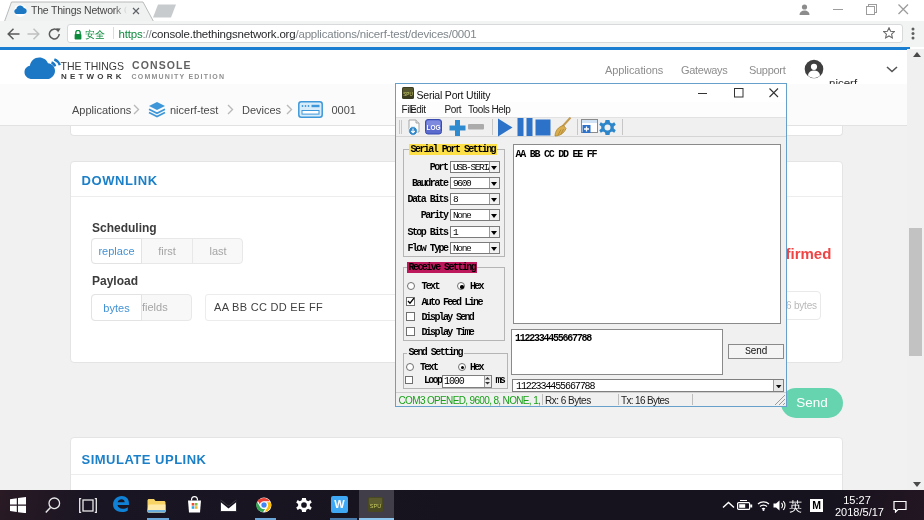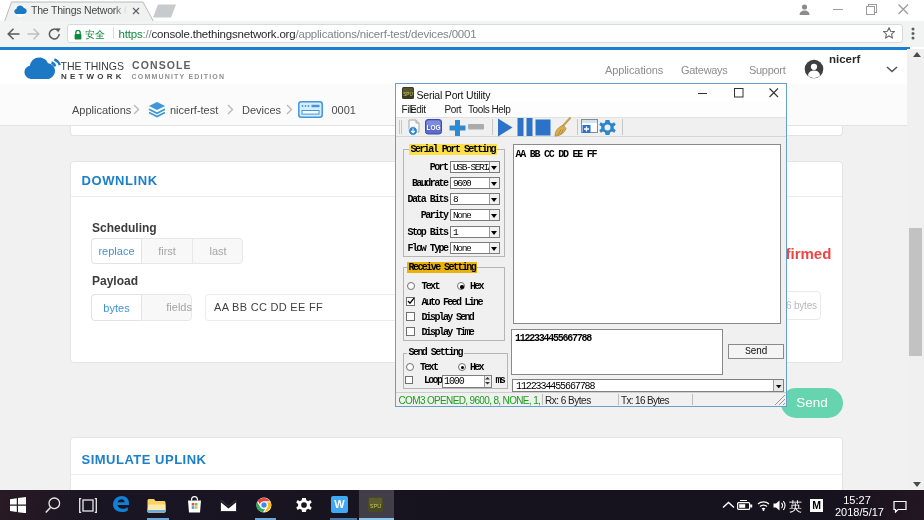--- a/index.html
+++ b/index.html
@@ -86,21 +86,21 @@
 <div class="a" style="left:132px;top:59px;font-size:10.5px;font-weight:bold;color:#616161;letter-spacing:1.1px">CONSOLE</div>
 <div class="a" style="left:131.5px;top:72.5px;font-size:7px;font-weight:bold;color:#8f8f8f;letter-spacing:1.2px">COMMUNITY EDITION</div>
 <div class="a" style="left:605px;top:64px;font-size:11px;letter-spacing:-0.1px;color:#8d8d8d">Applications</div>
 <div class="a" style="left:681px;top:64px;font-size:11px;letter-spacing:-0.3px;color:#8d8d8d">Gateways</div>
 <div class="a" style="left:749px;top:64px;font-size:11px;letter-spacing:-0.3px;color:#8d8d8d">Support</div>
 <svg class="a" style="left:804px;top:58.5px" width="20" height="20" viewBox="0 0 20 20">
  <circle cx="10" cy="10" r="9.3" fill="#3f3f3f"></circle>
  <circle cx="10" cy="7.8" r="3.1" fill="#fff"></circle>
     <path d="M3.9 16.2 C4.7 12.9 7 11.6 10 11.6 C13 11.6 15.3 12.9 16.1 16.2 C14.5 17.9 12.4 19 10 19 C7.6 19 5.5 17.9 3.9 16.2 Z" fill="#fff"></path>
 </svg>
-<div class="a" style="left:829px;top:53px;font-size:11.5px;font-weight:bold;color:#2b2b2b">nicerf</div>
+<div class="a" style="left:829px;top:77px;font-size:11.5px;font-weight:normal;color:#2b2b2b">nicerf</div>
 <svg class="a" style="left:886px;top:65.5px" width="12" height="7">
     <path d="M1 1 L6 5.5 L11 1" stroke="#555" stroke-width="1.6" fill="none"></path>
   </svg>
 
 <div class="a" style="left:0;top:84px;width:908px;height:42px;background:#fbfbfb;border-bottom:1px solid #e2e2e2"></div>
 <div class="a" style="left:72px;top:104px;font-size:11px;color:#4a4a4a">Applications</div>
 <svg class="a" style="left:133px;top:104px" width="7" height="11">
     <path d="M1 1 L5.5 5.5 L1 10" stroke="#b9b9b9" stroke-width="1.4" fill="none"></path>
   </svg>
 <svg class="a" style="left:148px;top:101px" width="18" height="17" viewBox="0 0 18 17">
@@ -133,21 +133,21 @@
 <div class="a" style="left:81.5px;top:173px;font-size:13px;font-weight:bold;color:#1c80c9;letter-spacing:0.6px">DOWNLINK</div>
 <div class="a" style="left:71px;top:196px;width:771px;height:1px;background:#ededed"></div>
 <div class="a" style="left:92px;top:221px;font-size:12px;font-weight:bold;color:#3c3c3c">Scheduling</div>
 <div class="a" style="left:91px;top:238px;width:152px;height:26px;border:1px solid #e8e8e8;border-radius:4px;background:#f8f8f8"></div>
 <div class="a" style="left:91px;top:238px;width:51px;height:26px;border:1px solid #e3e3e3;border-radius:4px 0 0 4px;background:#fff;font-size:11px;color:#4292d3;text-align:center;line-height:25px">replace</div>
 <div class="a" style="left:142px;top:238px;width:51px;height:26px;font-size:11px;color:#a5a5a5;text-align:center;line-height:26px;border-right:1px solid #e8e8e8">first</div>
 <div class="a" style="left:193px;top:238px;width:50px;height:26px;font-size:11px;color:#a5a5a5;text-align:center;line-height:26px">last</div>
 <div class="a" style="left:92px;top:274px;font-size:12px;font-weight:bold;color:#3c3c3c">Payload</div>
 <div class="a" style="left:91px;top:294px;width:101px;height:27px;border:1px solid #e8e8e8;border-radius:4px;background:#f8f8f8"></div>
 <div class="a" style="left:91px;top:294px;width:51px;height:27px;border:1px solid #e3e3e3;border-radius:4px 0 0 4px;background:#fff;font-size:11px;color:#4292d3;text-align:center;line-height:26px">bytes</div>
-<div class="a" style="left:142px;top:294px;width:50px;height:27px;font-size:11px;color:#a5a5a5;text-align:right;line-height:27px">fields</div>
+<div class="a" style="left:142px;top:294px;width:50px;height:27px;font-size:11px;color:#a5a5a5;text-align:left;line-height:27px">fields</div>
 <div class="a" style="left:205px;top:294px;width:560px;height:27px;background:#fff;border:1px solid #ececec;border-radius:3px"></div>
 <div class="a" style="left:214px;top:301px;font-size:11px;color:#3f3f3f;letter-spacing:0.3px">AA BB CC DD EE FF</div>
 <div class="a" style="left:785.5px;top:245px;font-size:15px;font-weight:bold;color:#ef4444">firmed</div>
 <div class="a" style="left:757px;top:291px;width:64px;height:29px;background:#fff;border:1px solid #e9e9e9;border-radius:4px"></div>
 <div class="a" style="left:786px;top:300px;font-size:10px;letter-spacing:-0.2px;color:#b9b9b9">6 bytes</div>
 <div class="a" style="left:781px;top:388px;width:62px;height:30px;background:#66d4ae;border-radius:15px;color:#fff;font-size:13.5px;text-align:center;line-height:30px">Send</div>
 
 <div class="a" style="left:70px;top:437px;width:773px;height:60px;background:#fff;border:1px solid #e4e4e4;border-radius:4px 4px 0 0"></div>
 <div class="a" style="left:81.5px;top:452px;font-size:13px;font-weight:bold;color:#1c80c9;letter-spacing:0.5px">SIMULATE UPLINK</div>
 <div class="a" style="left:71px;top:474px;width:771px;height:1px;background:#ededed"></div>
@@ -242,21 +242,21 @@
  <div class="a mono" style="right:56px;top:77.5px;font-size:10px;font-weight:bold;letter-spacing:-1.55px;white-space:nowrap">Stop Bits</div>
  <div class="a mono" style="right:56px;top:93.5px;font-size:10px;font-weight:bold;letter-spacing:-1.55px;white-space:nowrap">Flow Type</div>
 </div>
 <div class="sel a" style="left:450px;top:161px">USB-SERIAL</div>
 <div class="sel a" style="left:450px;top:177px">9600</div>
 <div class="sel a" style="left:450px;top:193px">8</div>
 <div class="sel a" style="left:450px;top:209px">None</div>
 <div class="sel a" style="left:450px;top:225.5px">1</div>
 <div class="sel a" style="left:450px;top:241.5px">None</div>
 <div class="a" style="left:402.5px;top:267px;width:102px;height:74px;border:1px solid #b5b5b5"></div>
-<div class="a mono" style="left:406.5px;top:261.5px;background:#eab308;padding:0 2px;font-size:10px;font-weight:bold;letter-spacing:-1.55px;color:#000">Receive Setting</div>
+<div class="a mono" style="left:406.5px;top:261.5px;background:#be185d;padding:0 2px;font-size:10px;font-weight:bold;letter-spacing:-1.55px;color:#000">Receive Setting</div>
 <div class="radio a" style="left:406.5px;top:282px"></div>
 <div class="slab a mono" style="left:421.5px;top:281px">Text</div>
 <div class="radio on a" style="left:457px;top:282px"></div>
 <div class="slab a mono" style="left:470px;top:281px">Hex</div>
 <div class="cb a" style="left:406px;top:297px">
     <svg width="8" height="8">
       <path d="M1 4 L3 6.2 L7 1.2" stroke="#000" stroke-width="1.3" fill="none"></path>
     </svg>
   </div>
 <div class="slab a mono" style="left:421.5px;top:296.5px">Auto Feed Line</div>

